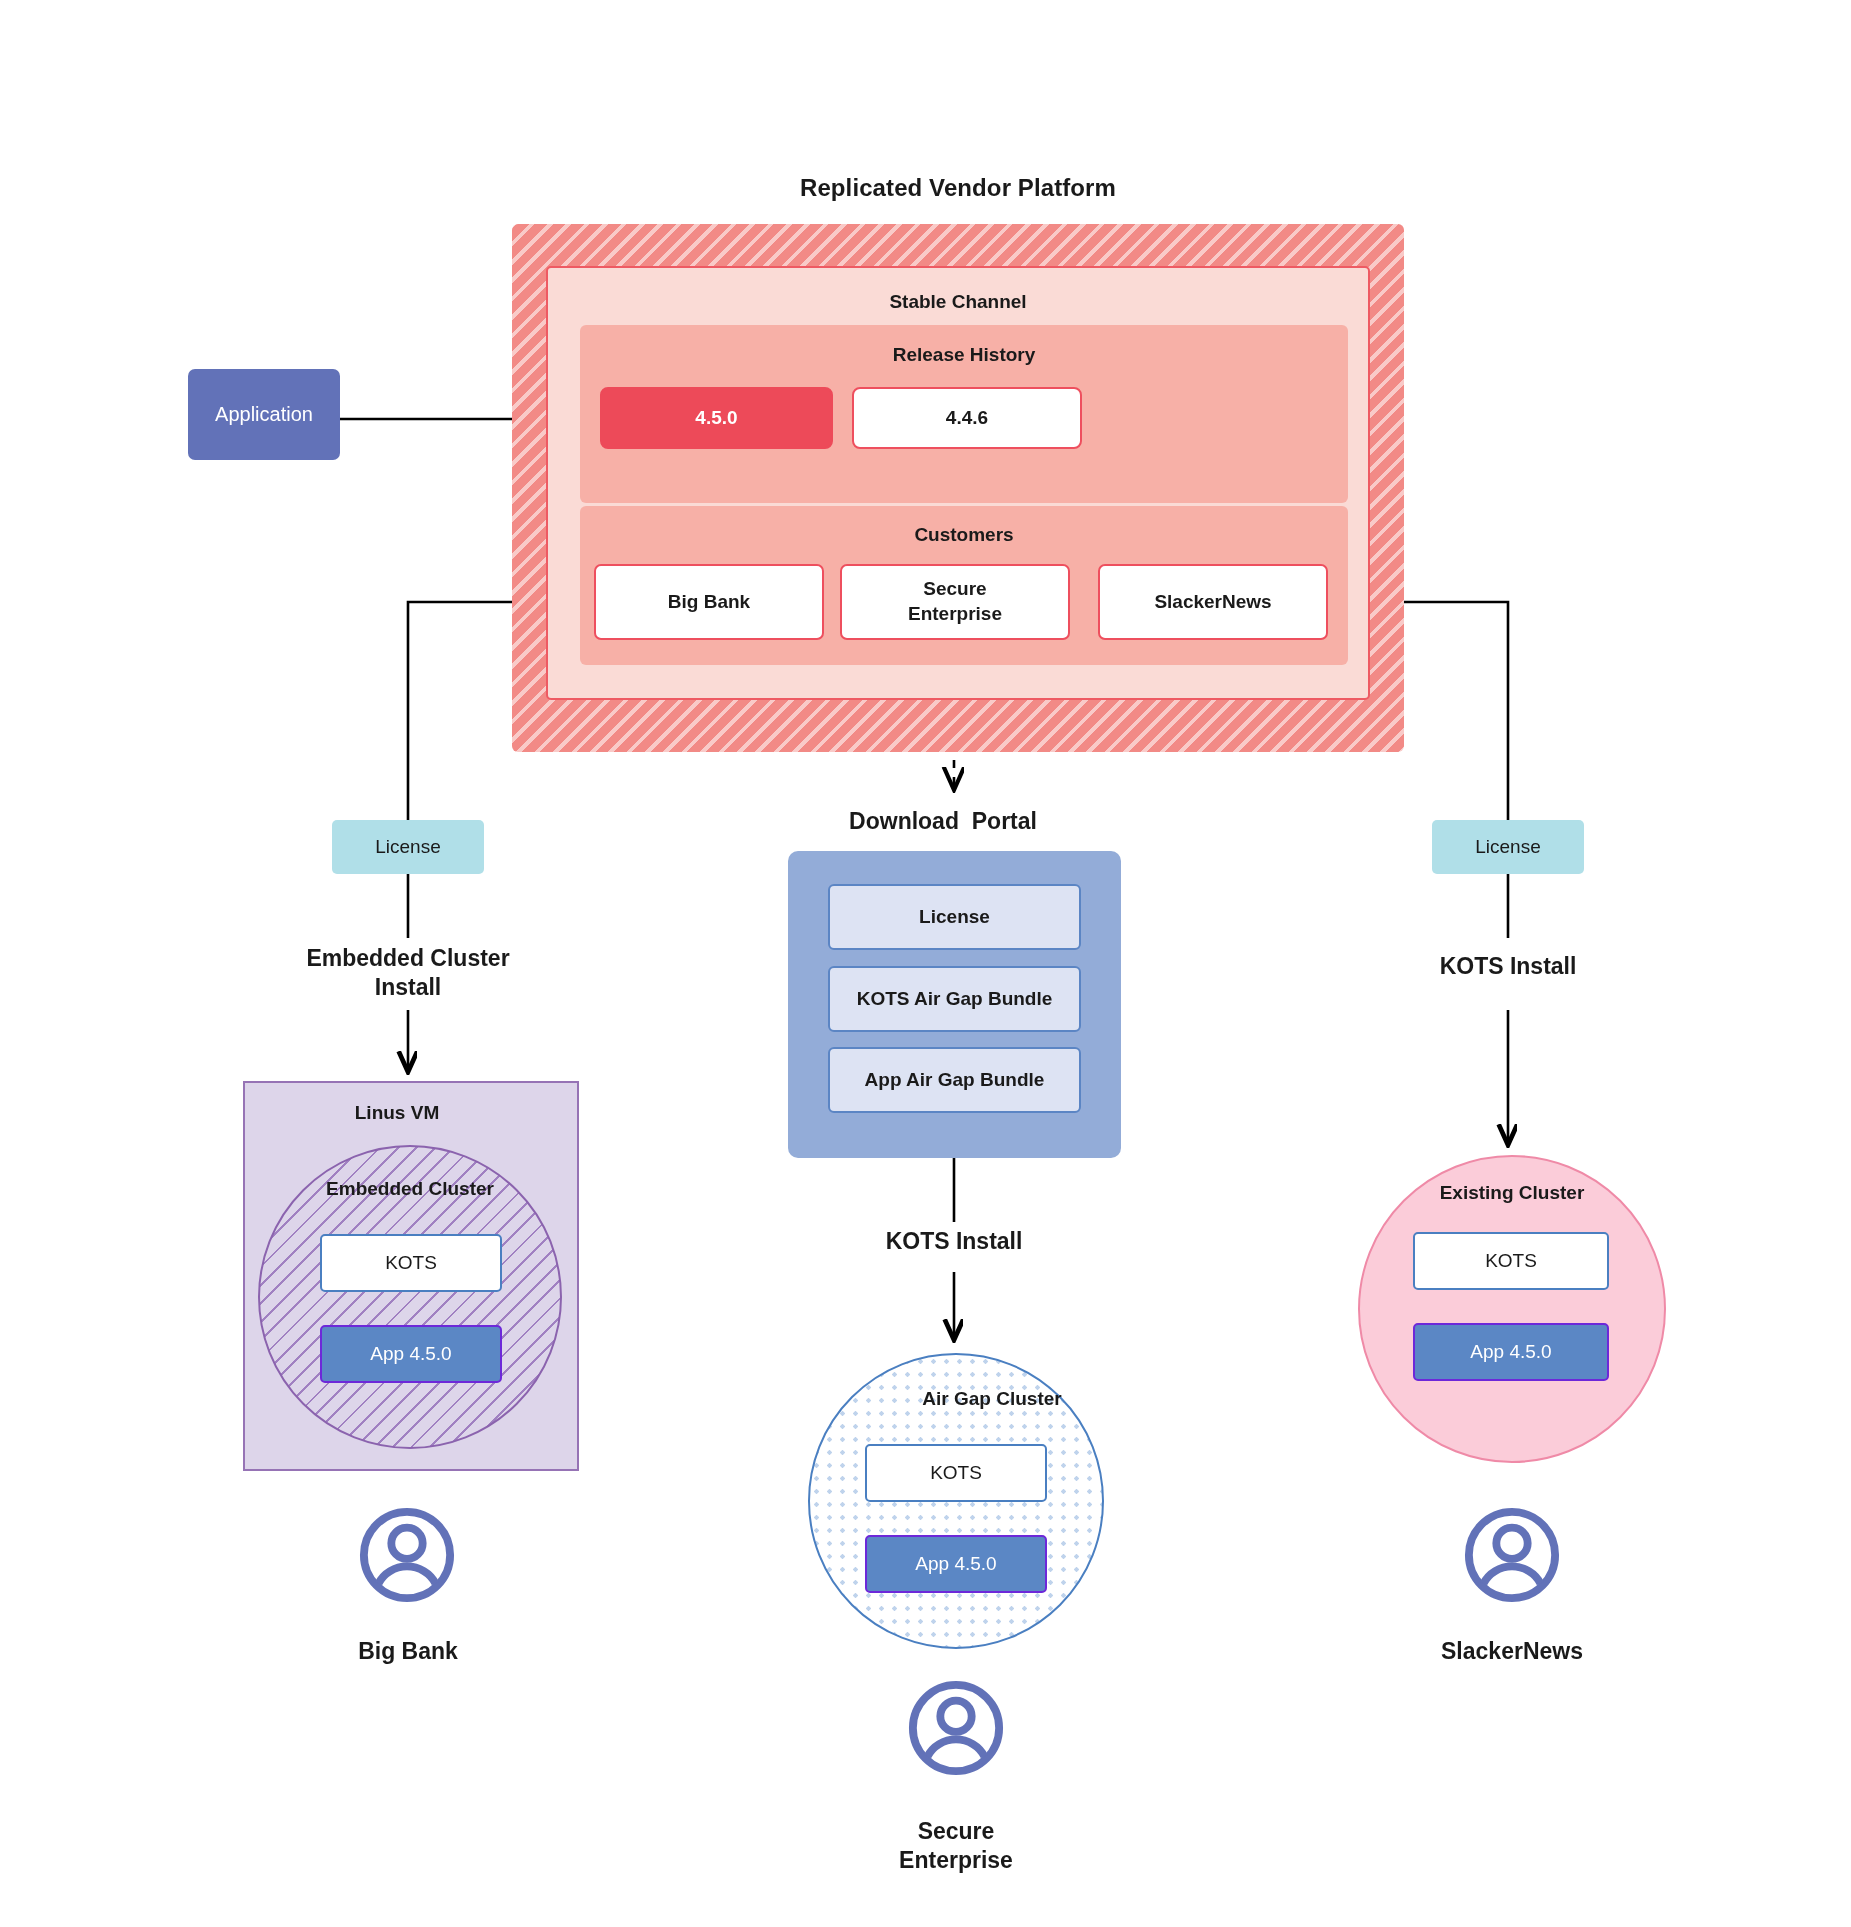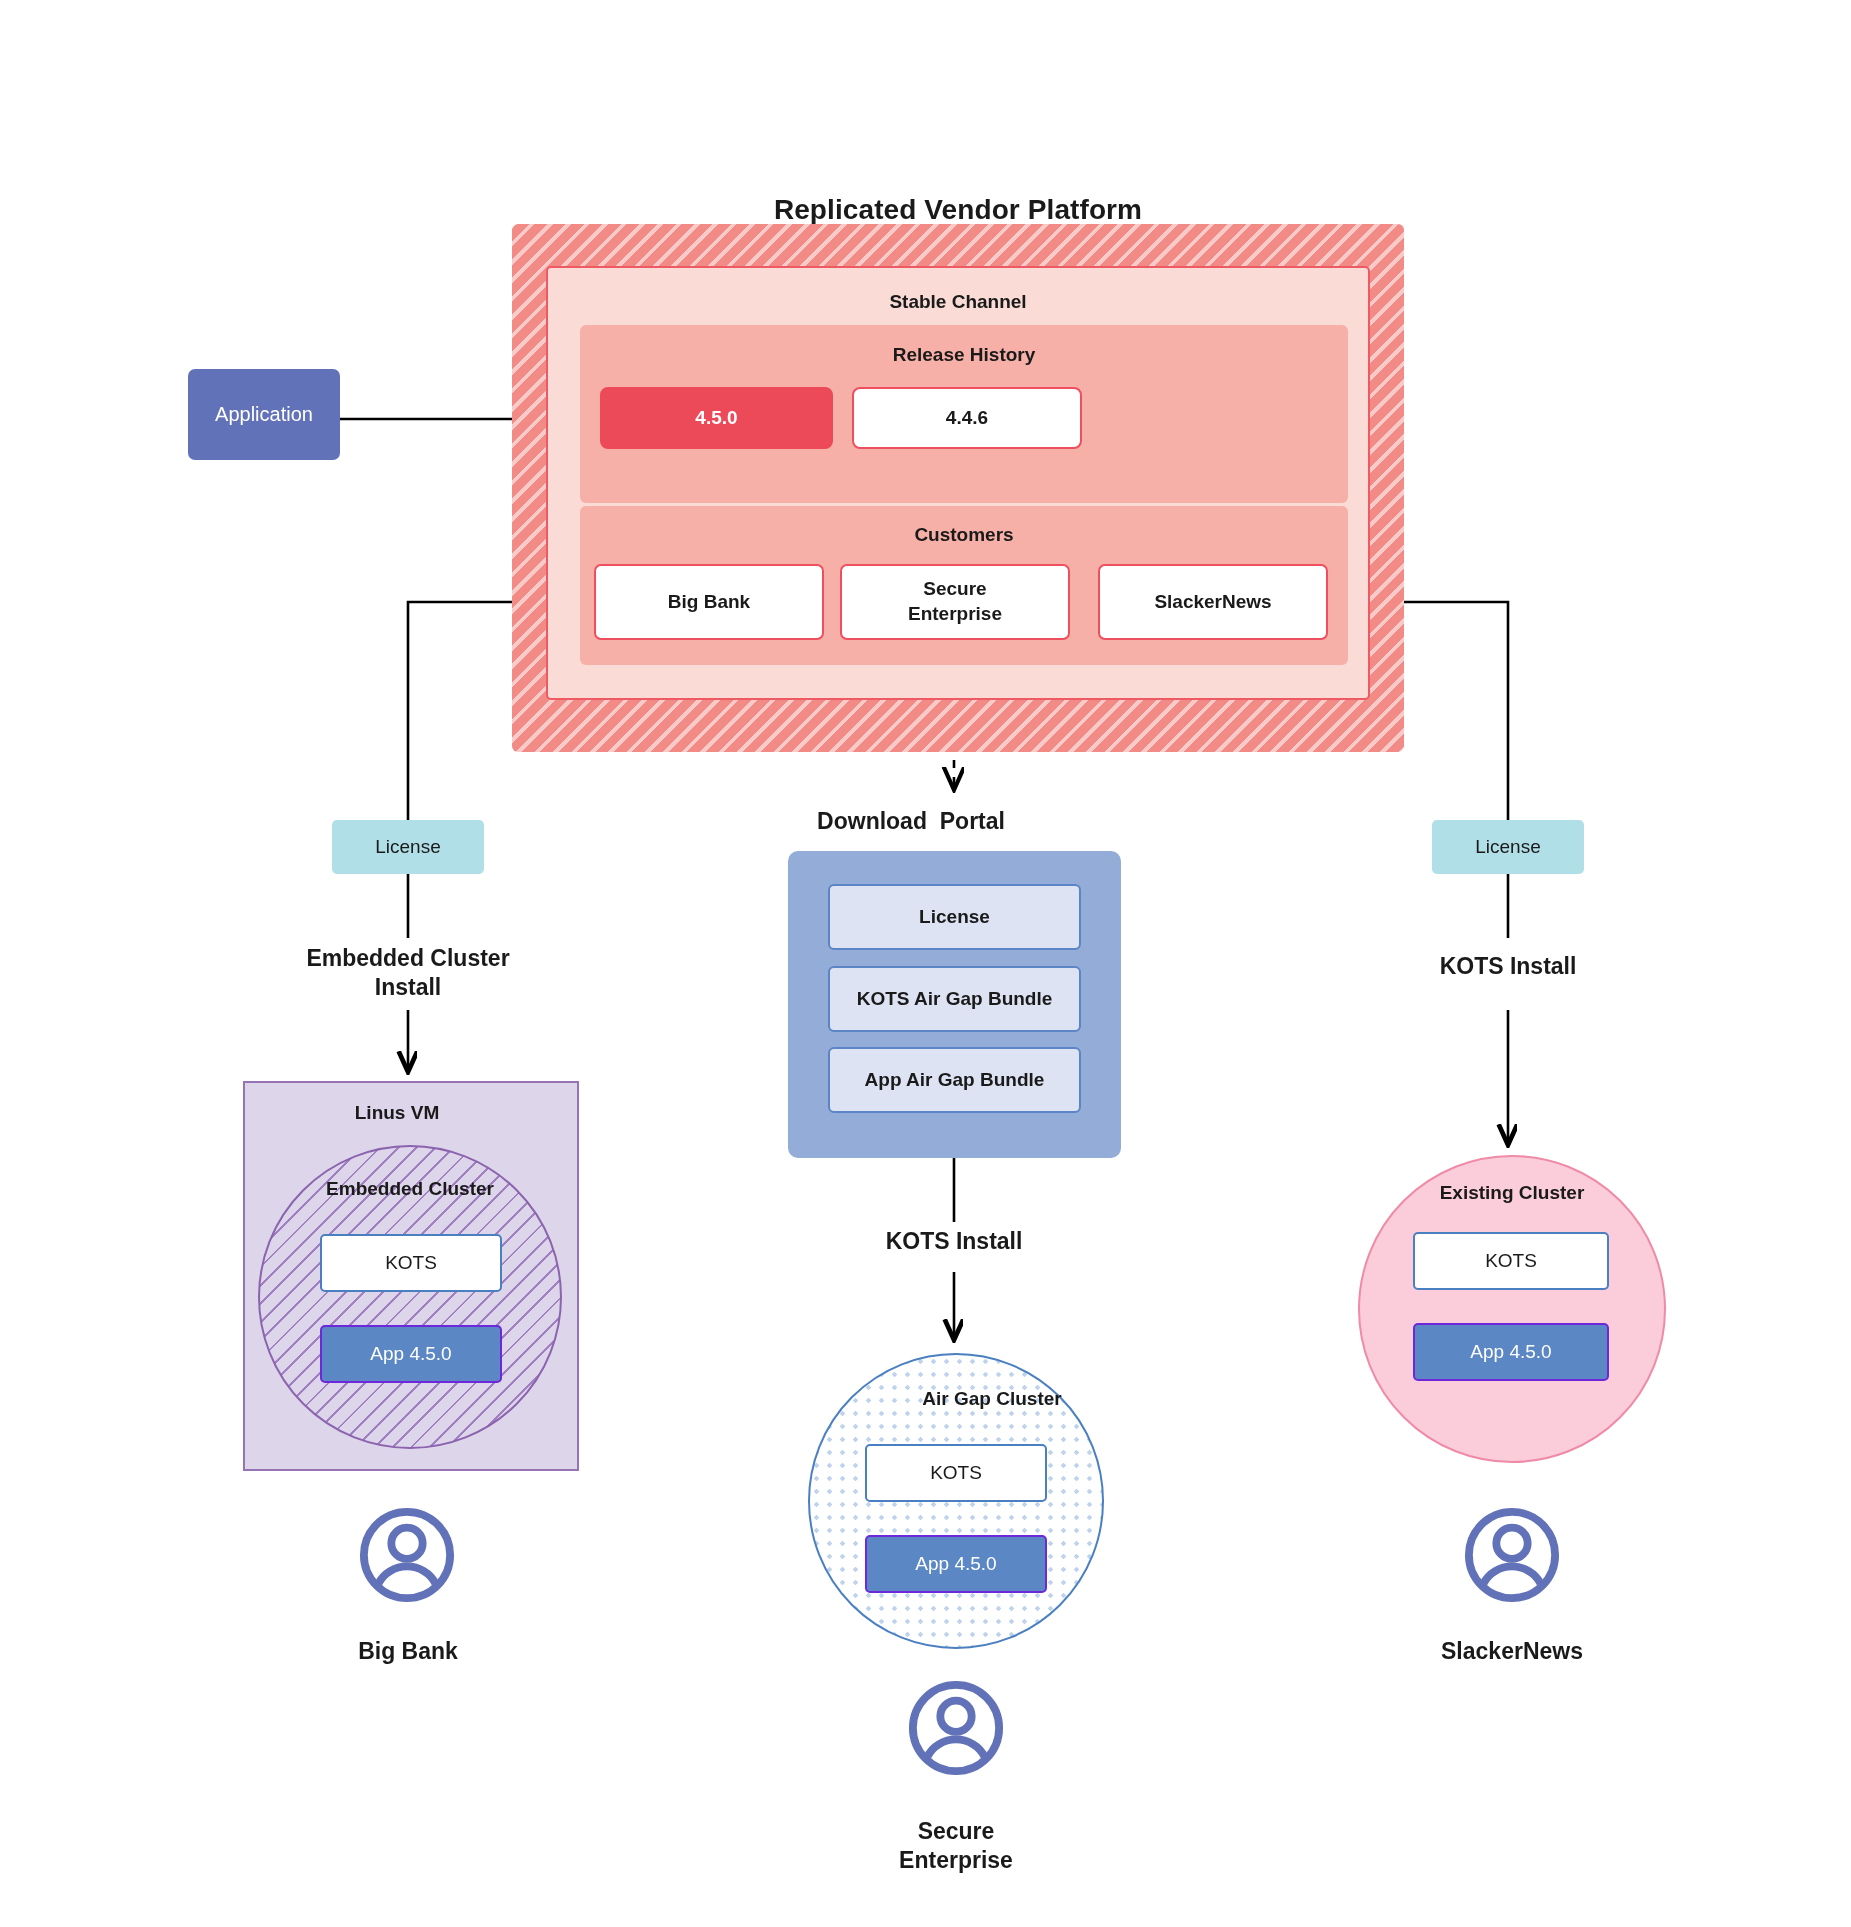--- a/index.html
+++ b/index.html
@@ -6,21 +6,21 @@
   body{
     width:1851px;height:1927px;position:relative;overflow:hidden;
     font-family:"Liberation Sans", sans-serif;
     color:#111111;
     -webkit-font-smoothing:antialiased;
   }
   .abs{position:absolute;box-sizing:border-box;}
   .ctr{display:flex;align-items:center;justify-content:center;text-align:center;}
 
   
-  .title{font-size:28px;font-weight:700;color:#1a1a1a;letter-spacing:.1px;margin-top:22px;}
+  .title{font-size:24px;font-weight:700;color:#1a1a1a;letter-spacing:.1px;}
   .sub{font-size:19px;font-weight:700;color:#1a1a1a;}
   .lbl{font-size:19px;font-weight:600;color:#1a1a1a;line-height:1.25;}
   .lbl-big{font-size:23px;font-weight:700;color:#1a1a1a;line-height:1.28;}
 
   
   #platform-box{
     left:512px;top:224px;width:892px;height:528px;border-radius:6px;
     background-color:#f28a86;
     background-image:repeating-linear-gradient(-45deg,
       rgba(255,255,255,.55) 0 4px, rgba(255,255,255,0) 4px 13px);
@@ -226,21 +226,21 @@
 
 <div class="abs" style="left:358px;top:1506px;">
   <svg class="persona-icon" viewBox="0 0 100 100" xmlns="http://www.w3.org/2000/svg">
     <circle cx="50" cy="50" r="44" fill="none" stroke="#6272b8" stroke-width="8"></circle>
     <circle cx="50" cy="38" r="16" fill="none" stroke="#6272b8" stroke-width="8"></circle>
     <path d="M21,79 A32,30 0 0 1 79,79" fill="none" stroke="#6272b8" stroke-width="8"></path>
   </svg>
 </div>
 <div class="abs ctr lbl-big" style="left:283px;top:1636px;width:250px;height:32px;white-space:pre-line;">Big Bank</div>
 
-<div class="abs ctr lbl-big" style="left:770px;top:806px;width:282px;height:32px;white-space:pre;">Download  Portal</div>
+<div class="abs ctr lbl-big" style="left:802px;top:806px;width:282px;height:32px;white-space:pre;">Download  Portal</div>
 
 <div class="abs" id="download-portal-box">
   <div class="abs ctr portal-item" id="portal-license">License</div>
   <div class="abs ctr portal-item" id="portal-kots-bundle">KOTS Air Gap Bundle</div>
   <div class="abs ctr portal-item" id="portal-app-bundle">App Air Gap Bundle</div>
 </div>
 
 <div class="abs ctr lbl-big" style="left:824px;top:1226px;width:260px;height:32px;">KOTS Install</div>
 
 <div class="abs" id="air-gap-cluster-circle"></div>

